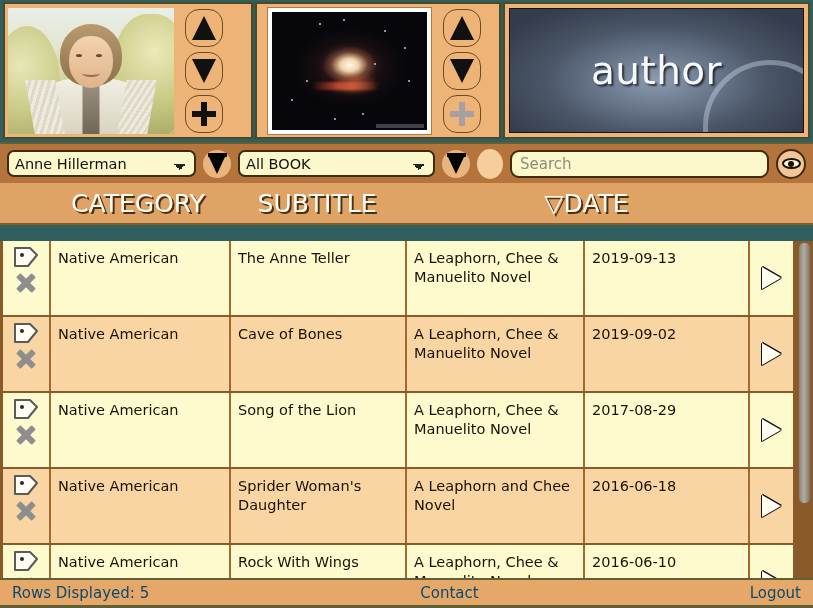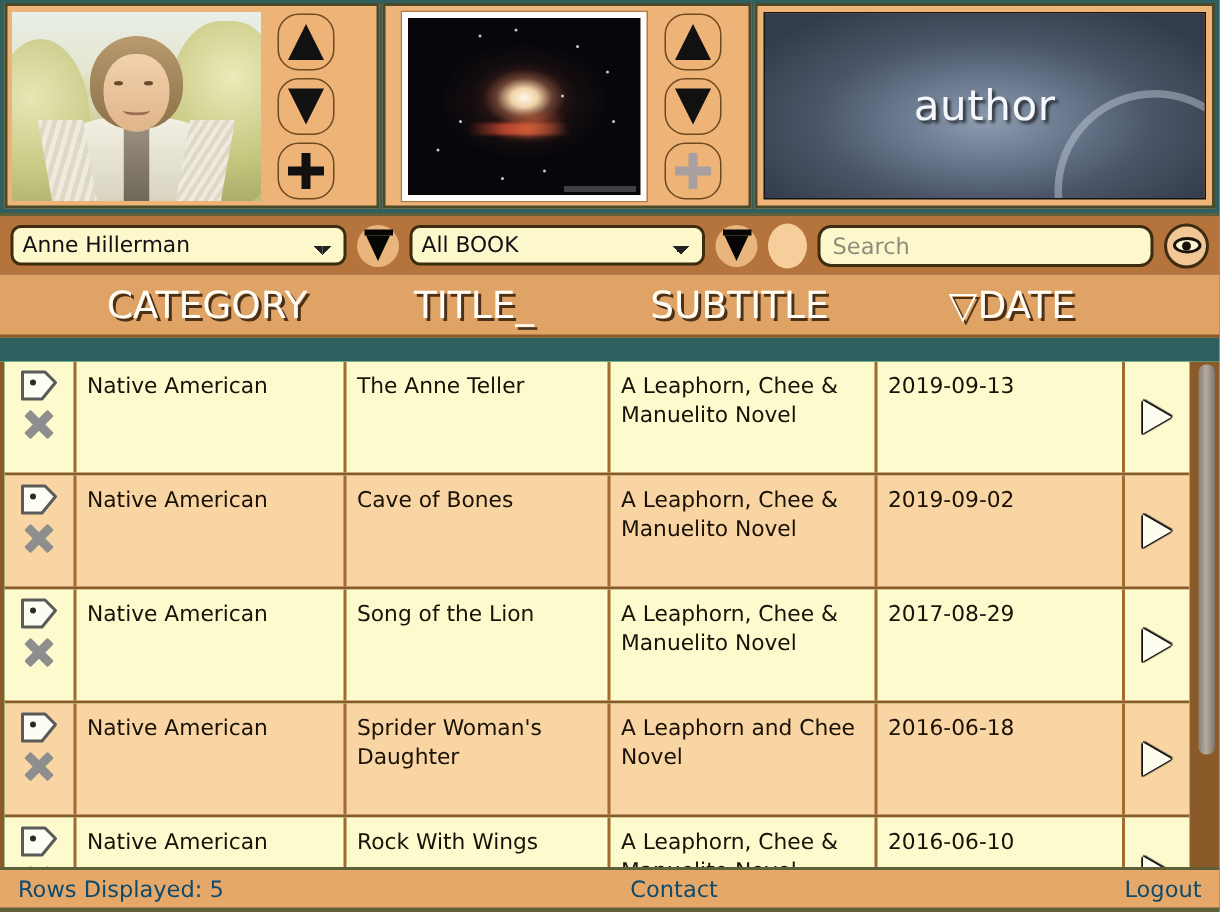--- a/index.html
+++ b/index.html
@@ -183,21 +183,21 @@
   }
   .title-plate::after {
     content: "";
     position: absolute; right: -34px; bottom: -62px;
     width: 124px; height: 124px;
     border: 5px solid rgba(214,224,238,.40);
     border-radius: 50%;
   }
   .title-plate-text {
     position: relative; z-index: 2;
-    font-size: 28px; color: #f4f7fb;
+    font-size: 39px; color: #f4f7fb;
     text-shadow: 2px 2px 2px rgba(0,0,0,.65);
     letter-spacing: .4px;
   }
 
   
   .toolbar {
     flex: 0 0 41px;
     background: #b4743c;
     border-top: 2px solid #5f5f3a;
     display: flex; align-items: center;
@@ -216,21 +216,21 @@
     cursor: pointer;
     appearance: none;
     -webkit-appearance: none;
     background-image:
       linear-gradient(45deg, transparent 50%, #222 50%),
       linear-gradient(135deg, #222 50%, transparent 50%);
     background-position: calc(100% - 14px) 12px, calc(100% - 8px) 12px;
     background-size: 6px 6px, 6px 6px;
     background-repeat: no-repeat;
   }
-  .select-author { width: 224px; }
+  .select-author { width: 189px; }
   .select-book   { width: 197px; }
 
   .filter-btn {
     width: 28px; height: 28px;
     border-radius: 50%;
     background: #e9b57e;
     display: flex; align-items: center; justify-content: center;
     cursor: pointer; flex: 0 0 28px;
   }
   .funnel {
@@ -512,21 +512,20 @@
   <div class="eye-btn">
     <div class="eye-shape">
       <div class="eye-pupil"></div>
     </div>
   </div>
 </div>
 
 <div class="col-header">
   <div class="ch ch-icons"></div>
   <div class="ch ch-category">CATEGORY</div>
-  <div class="ch ch-title">TITLE_</div>
   <div class="ch ch-subtitle">SUBTITLE</div>
   <div class="ch ch-date">▽DATE</div>
 </div>
 
 <div class="table-wrap">
   <div class="table-body" id="table-body">
       <div class="row odd">
         <div class="cell c-icons">
           <span class="tag-icon">
             <svg width="26" height="22" viewBox="0 0 26 22">

